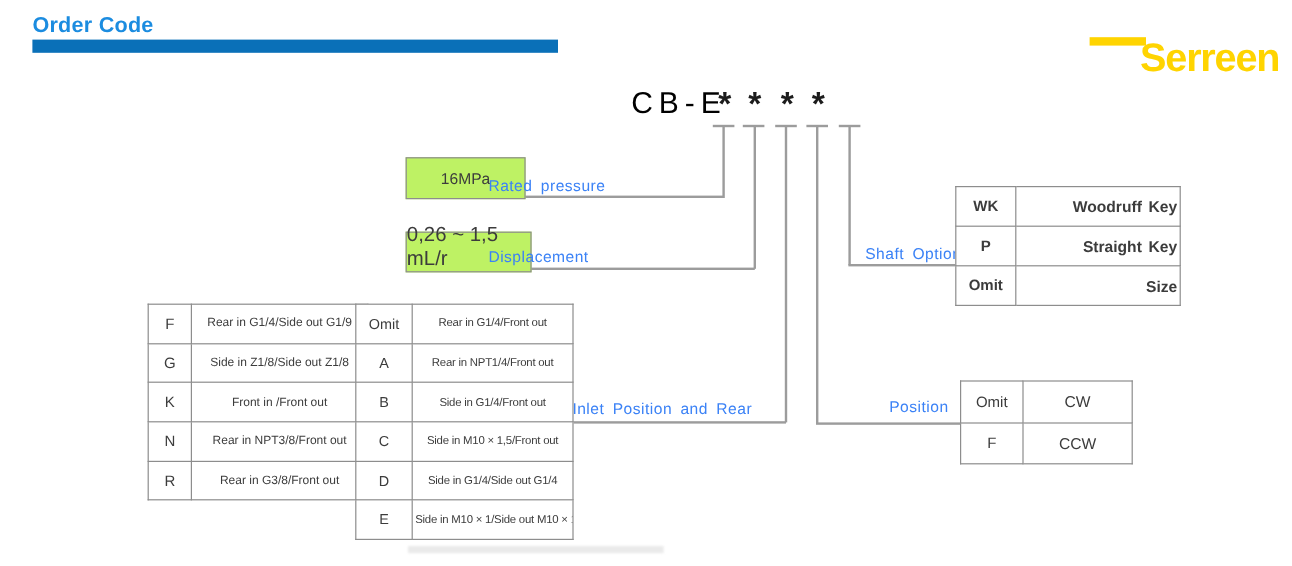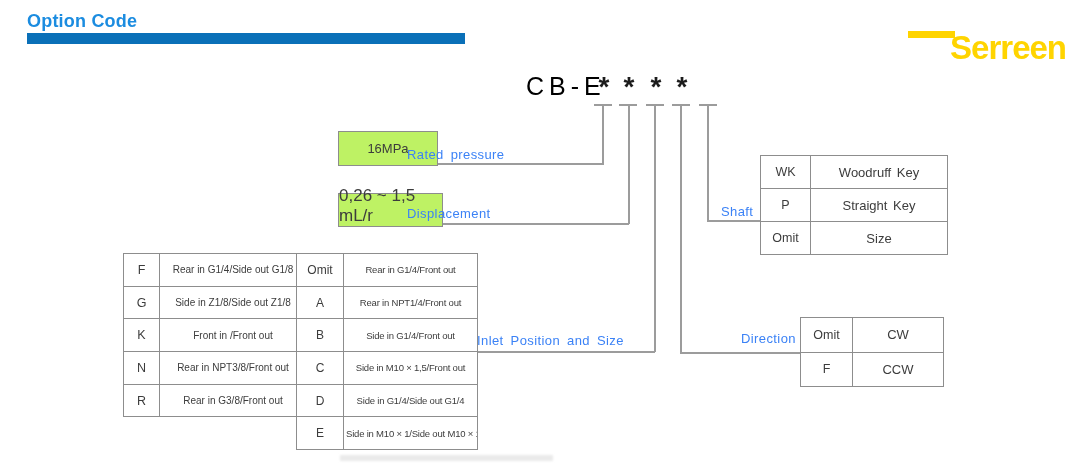--- a/index.html
+++ b/index.html
@@ -32,38 +32,38 @@
   table.spec td{border:1.2px solid #8d8d8d;text-align:center;vertical-align:middle;
                 color:#3c3c3c;padding:0 2px;overflow:hidden;white-space:nowrap;}
   .tbl-inlet-left{left:123px;top:253px;width:173px;}
   .tbl-inlet-left td{height:31.7px;}
   .tbl-inlet-left td:first-child{width:31px;font-size:12.5px;}
   .tbl-inlet-left td:last-child{width:142px;font-size:10px;}
   .tbl-inlet-right{left:296px;top:253px;width:171px;}
   .tbl-inlet-right td{height:31.7px;}
   .tbl-inlet-right td:first-child{width:42px;font-size:12px;}
   .tbl-inlet-right td:last-child{width:129px;font-size:9.5px;letter-spacing:-.2px;}
-  .tbl-shaft{left:760px;top:155px;width:177px;}
+  .tbl-shaft{left:796px;top:155px;width:177px;font-weight:bold;}
   .tbl-shaft td{height:32px;}
   .tbl-shaft td:first-child{width:45px;font-size:12.5px;}
-  .tbl-shaft td:last-child{width:132px;font-size:13px;word-spacing:2px;}
+  .tbl-shaft td:last-child{width:132px;font-size:13px;word-spacing:2px;text-align:right;}
   .tbl-dir{left:800px;top:317px;width:133px;}
   .tbl-dir td{height:33.5px;}
   .tbl-dir td:first-child{width:47px;font-size:12.5px;}
   .tbl-dir td:last-child{width:86px;font-size:13px;}
 
   .ghost{position:absolute;left:340px;top:455px;width:213px;height:6px;background:#dadada;
          opacity:.55;filter:blur(1px);}
 </style>
 </head>
 <body>
 
 <div class="page">
 
-  <div class="page-title" style="color: rgb(27, 140, 224);">Option Code</div>
+  <div class="page-title" style="color: rgb(27, 140, 224);">Order Code</div>
   <div class="title-bar" style="background: rgb(10, 112, 184);"></div>
 
   <div class="brand">
     <div class="brand-dash" style="background: rgb(255, 212, 0);"></div>
     <div class="brand-text" style="color: rgb(255, 212, 0);">Serreen</div>
   </div>
 
   <div class="code-heading">CB-E</div>
   <div class="star" style="left:597px;">*</div>
   <div class="star" style="left:622px;">*</div>
@@ -90,29 +90,29 @@
 
   <div class="codebox box-rated">
     <span>16MPa</span>
   </div>
   <div class="codebox box-disp">
     <span>0,26 ~ 1,5 mL/r</span>
   </div>
 
   <div class="lbl" style="left:407px;top:147px;">Rated pressure</div>
   <div class="lbl" style="left:407px;top:206px;">Displacement</div>
-  <div class="lbl" style="left:477px;top:333px;">Inlet Position and Size</div>
+  <div class="lbl" style="left:477px;top:333px;">Inlet Position and Rear</div>
   <div class="lbl" style="left:721px;top:204px;">Shaft Option</div>
-  <div class="lbl" style="left:741px;top:331px;">Direction</div>
+  <div class="lbl" style="left:741px;top:331px;">Position</div>
 
   <table class="spec tbl-inlet-left">
       <tbody>
         <tr>
           <td>F</td>
-          <td>Rear in G1/4/Side out G1/8</td>
+          <td>Rear in G1/4/Side out G1/9</td>
         </tr>
         <tr>
           <td>G</td>
           <td>Side in Z1/8/Side out Z1/8</td>
         </tr>
         <tr>
           <td>K</td>
           <td>Front in /Front out</td>
         </tr>
         <tr>

